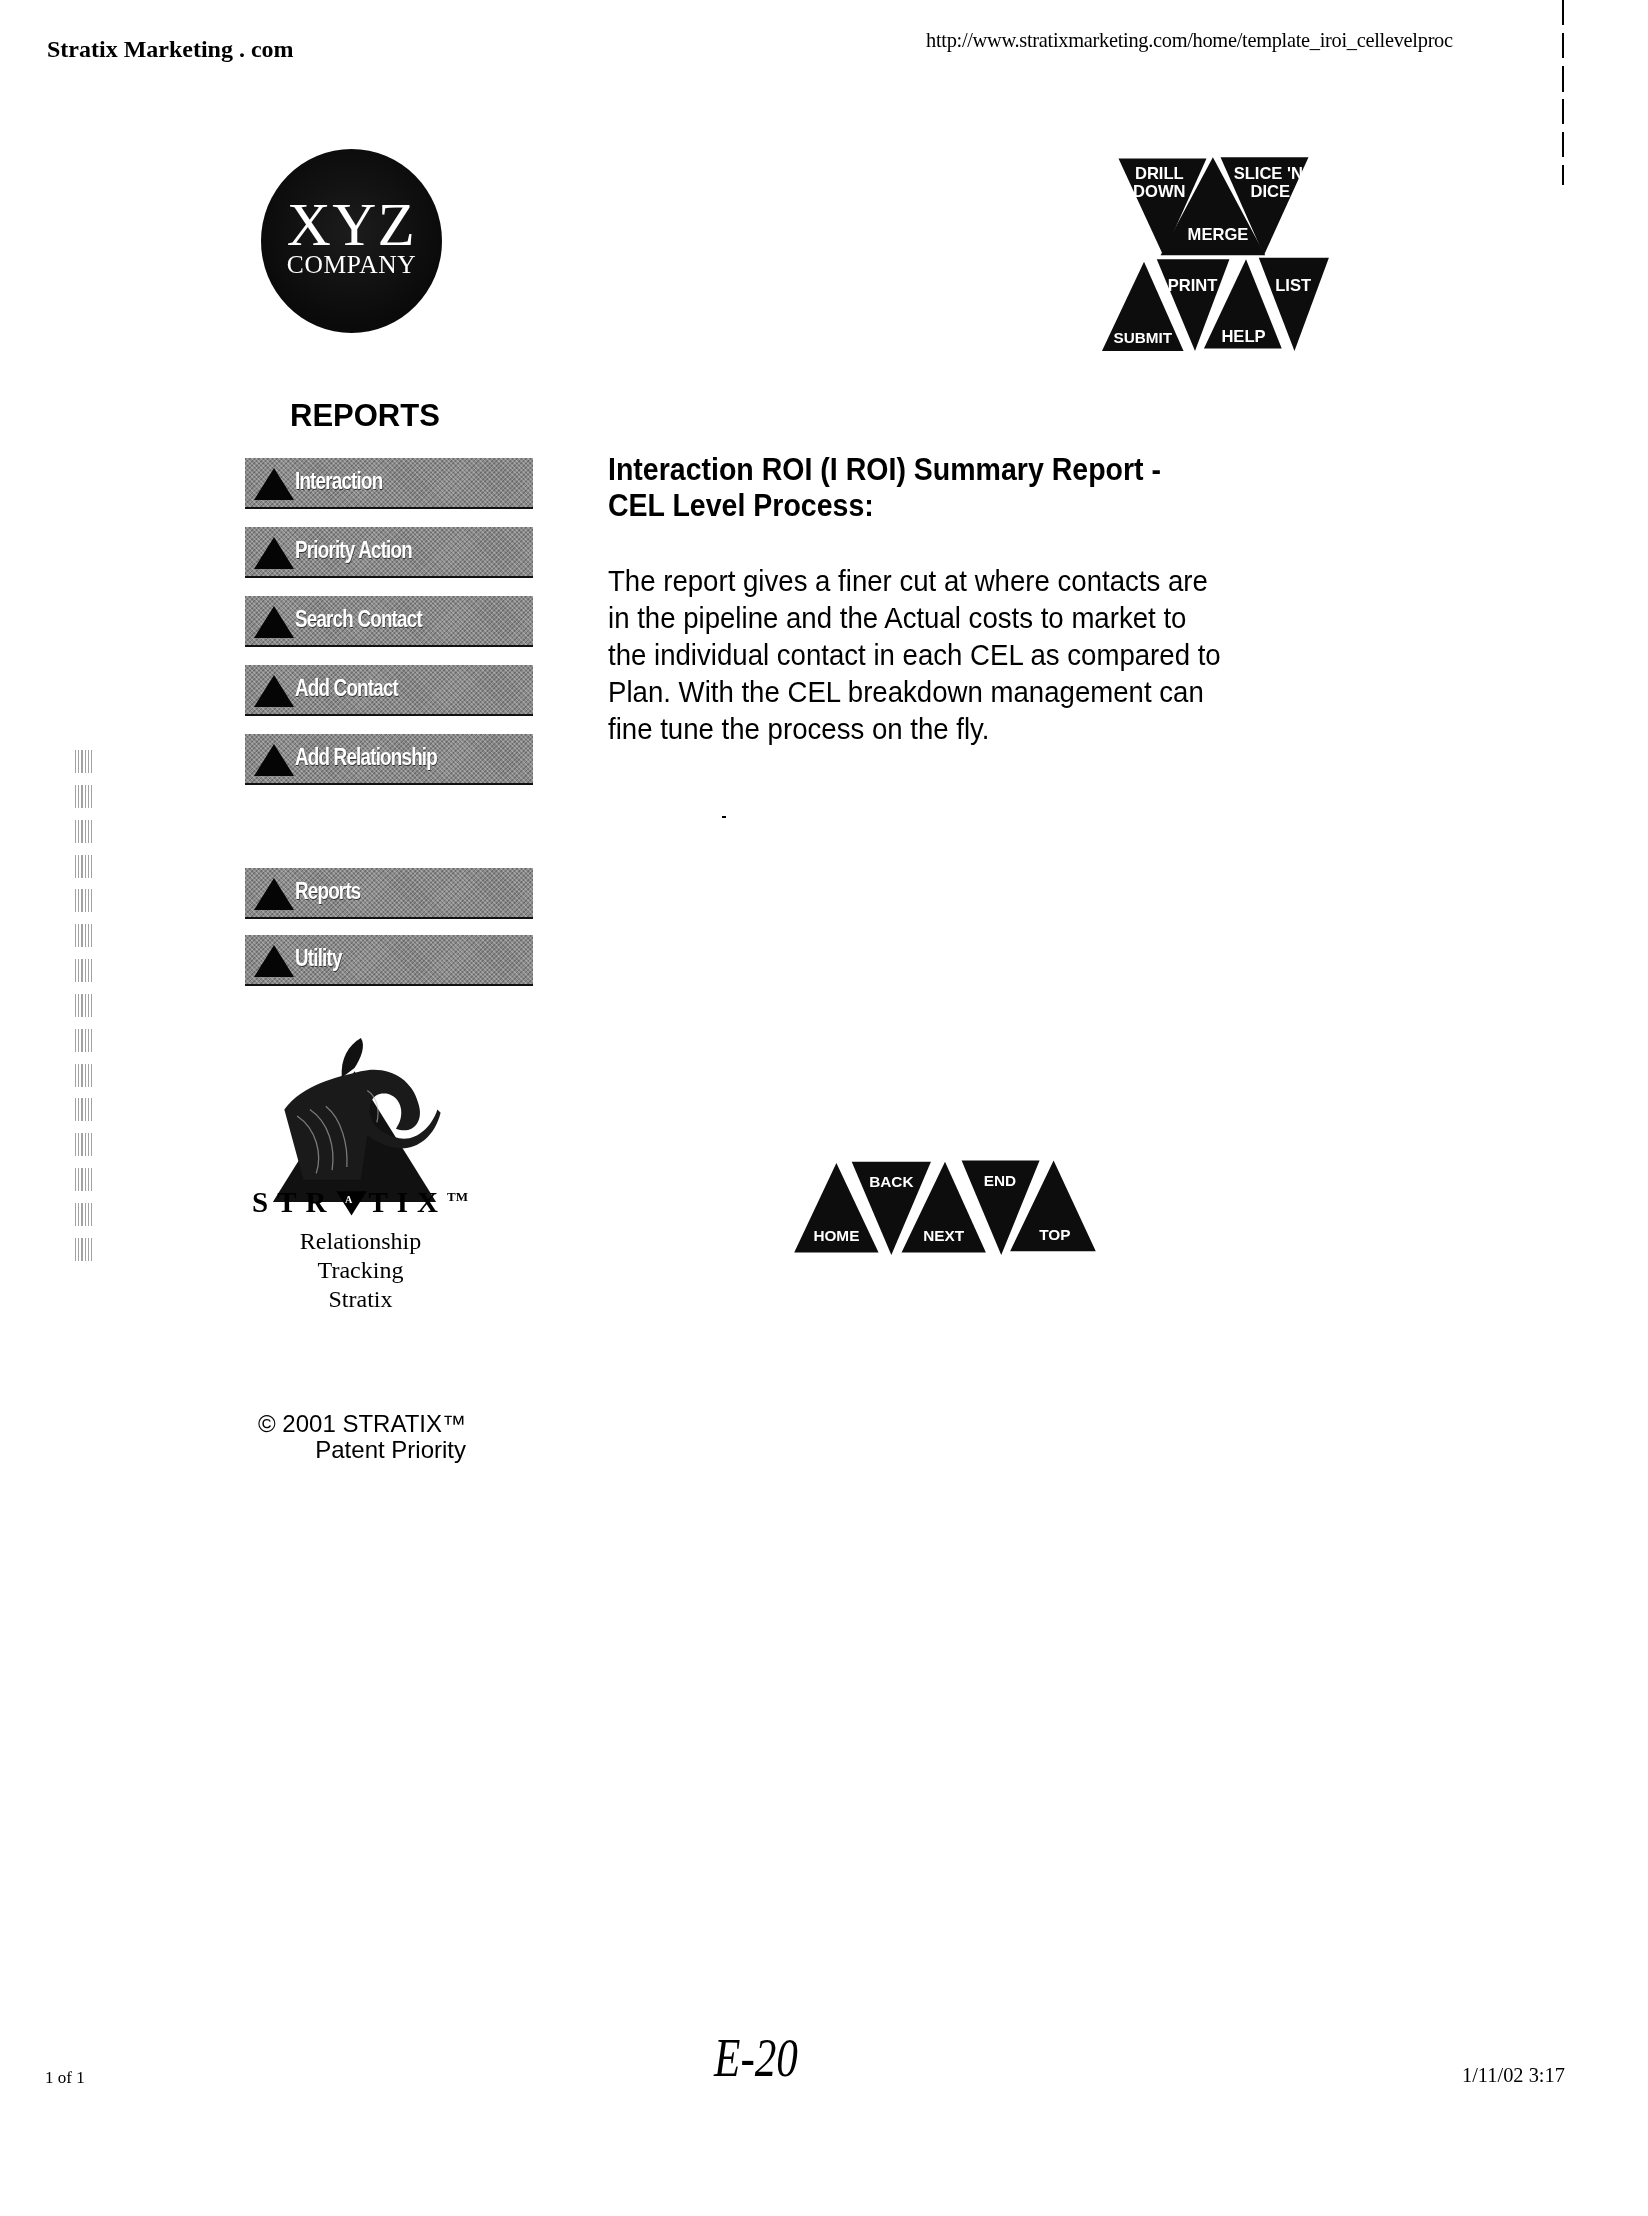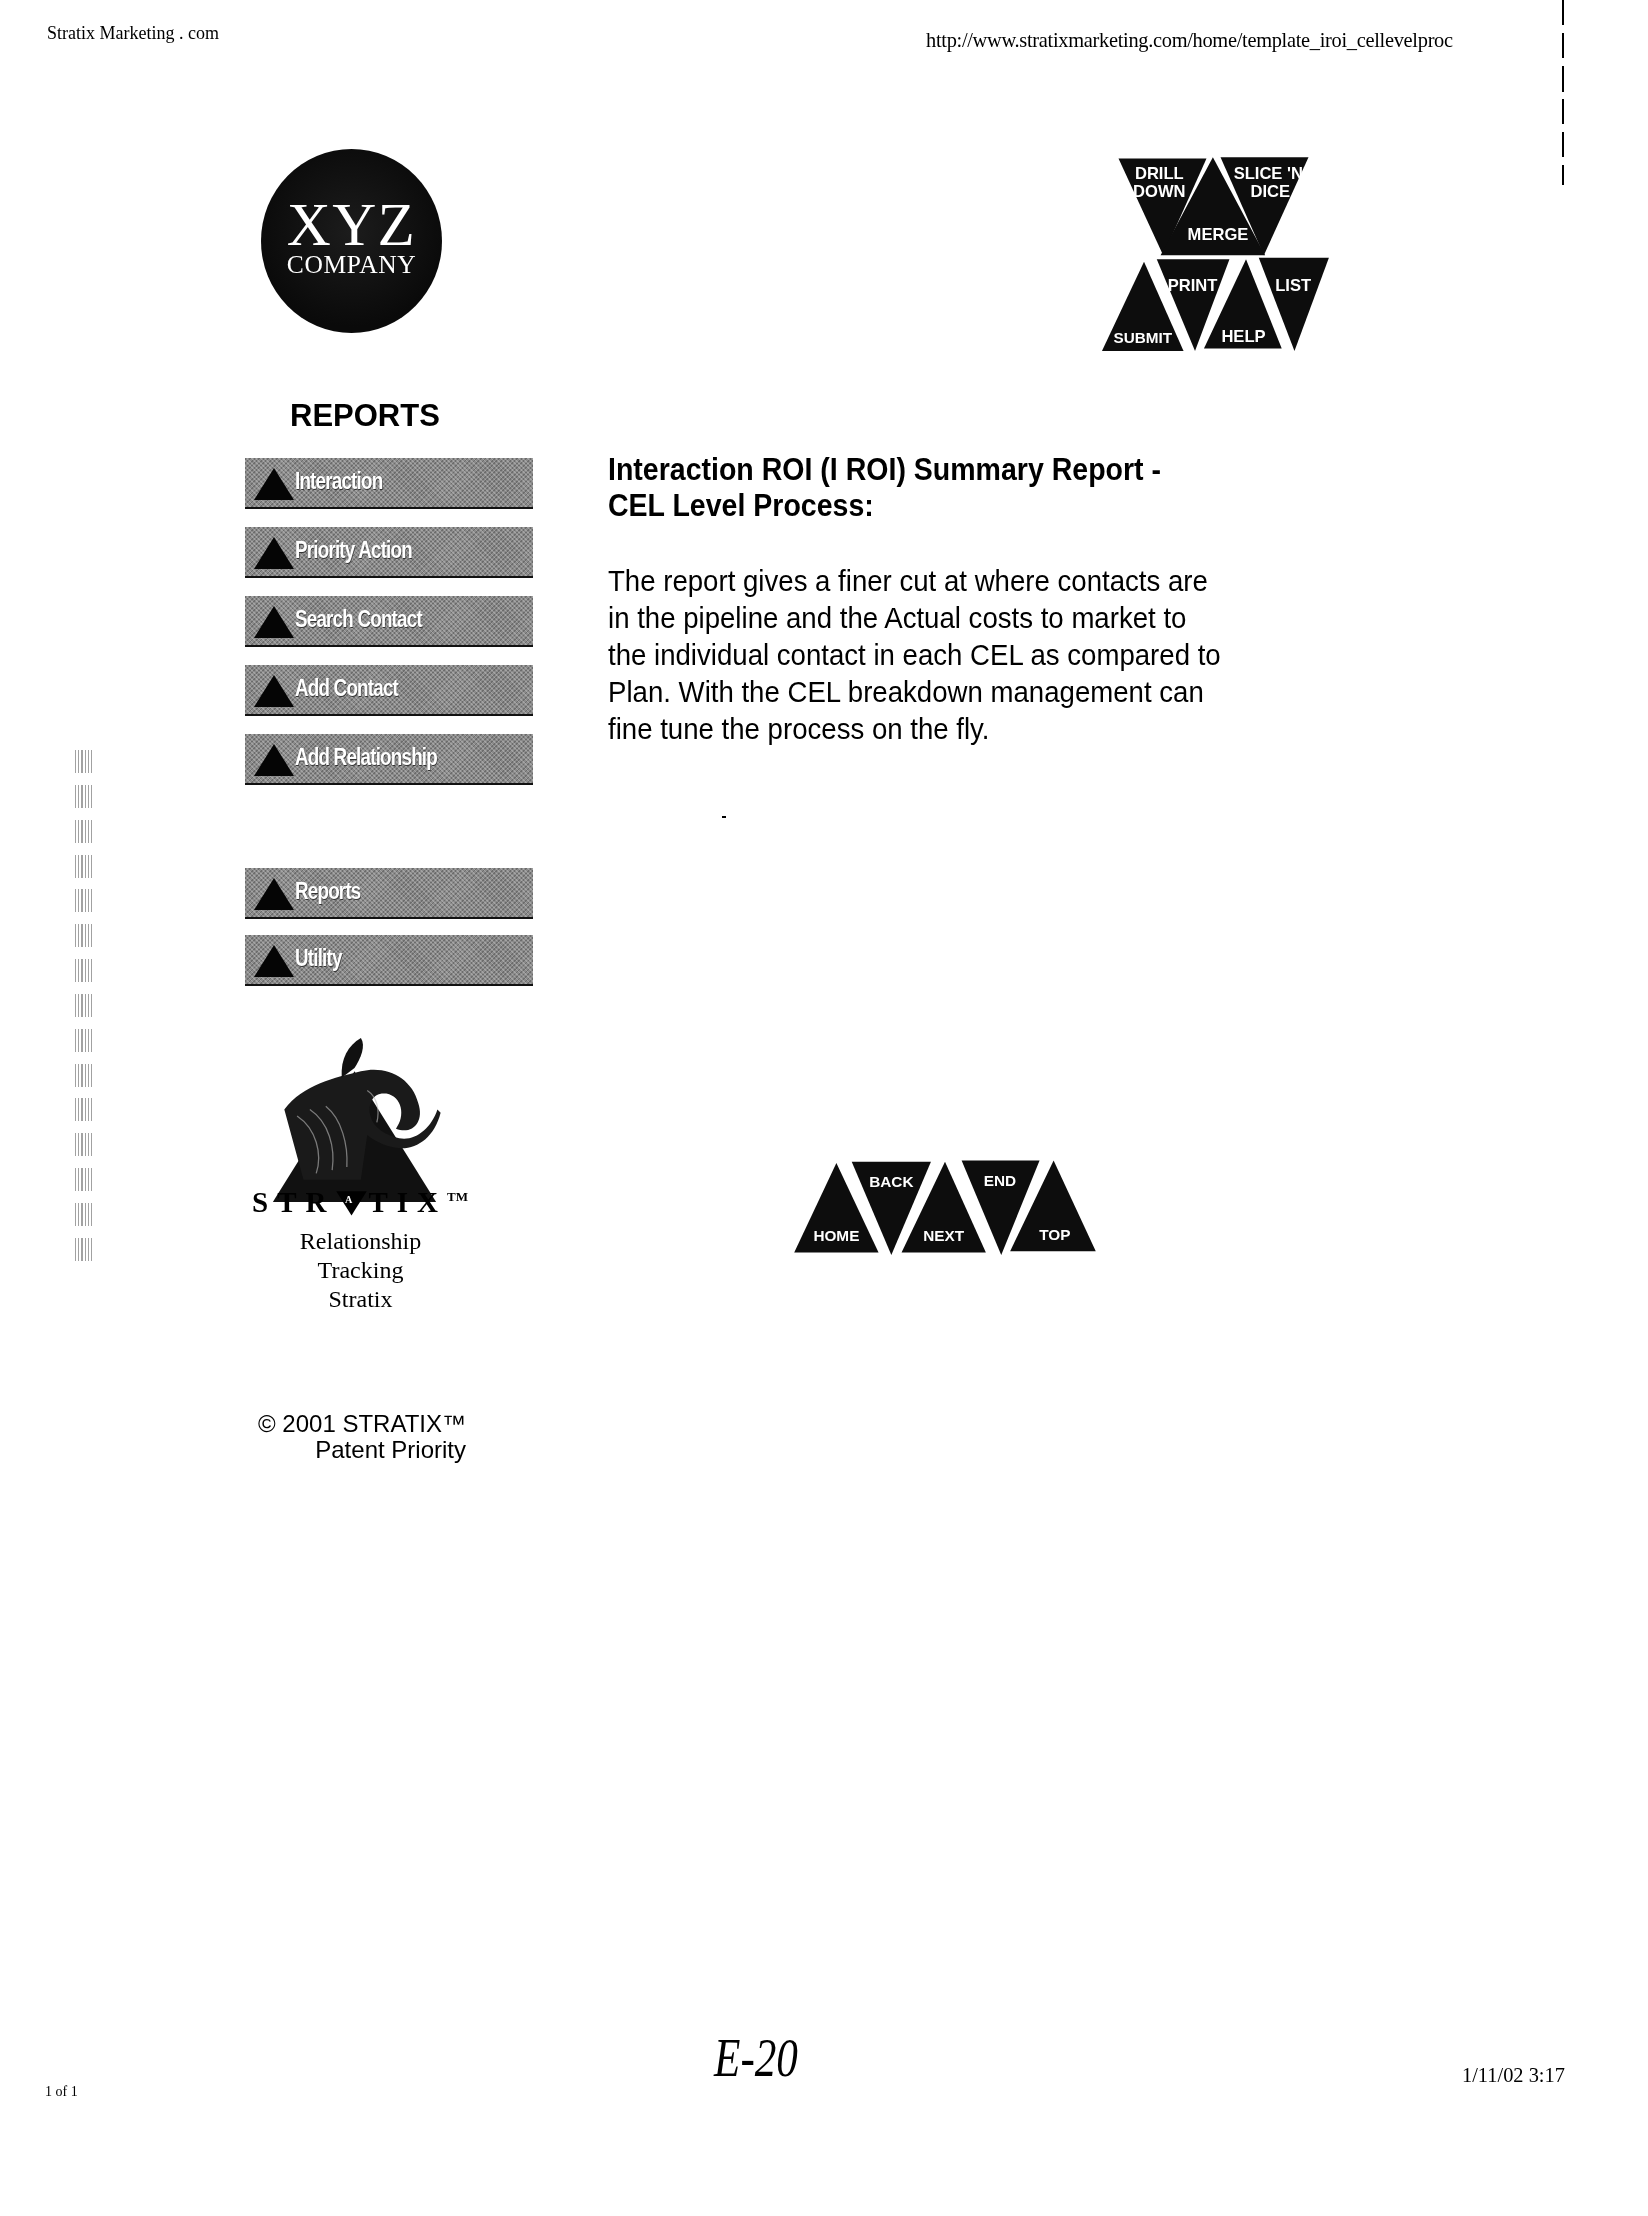--- a/index.html
+++ b/index.html
@@ -2,25 +2,25 @@
 <html style="font-size:10.2px"><head>
 <meta charset="utf-8">
 <style>
   html, body { margin: 0; padding: 0; background: #ffffff; }
   body { width: 1649px; height: 2216px; position: relative; overflow: hidden; color: #000; }
   .abs { position: absolute; }
   .serif { font-family: "Liberation Serif", "DejaVu Serif", serif; }
   .sans { font-family: "Liberation Sans", "DejaVu Sans", sans-serif; }
 
   
-  #hdr-left { left: 47px; top: 23px; font-size: 18px; }
+  #hdr-left { left: 47px; top: 36px; font-size: 24px; font-weight: bold; }
   #hdr-right { left: 926px; top: 29px; font-size: 20.4px; letter-spacing: -0.3px; }
   #edge-line { left: 1562px; top: 0px; width: 1.9px; height: 185px;
     background: repeating-linear-gradient(to bottom, #000 0 25.5px, transparent 25.5px 33px); }
-  #ftr-left { left: 45px; top: 2068px; font-size: 14px; margin-top: 16px; }
+  #ftr-left { left: 45px; top: 2068px; font-size: 17px; }
   #ftr-mid { left: 714px; top: 2027px; font-size: 54px; font-style: italic; transform: scaleX(0.8); transform-origin: left; }
   #ftr-right { left: 1462px; top: 2064px; font-size: 20.4px; }
 
   
   #scan-stamp { left: 75px; top: 750px; width: 16.6px; height: 511px;
     display: flex; flex-direction: column; justify-content: space-between; }
   #scan-stamp span { display: block; width: 16.6px; height: 23px;
     background: repeating-linear-gradient(90deg, #555 0 1.3px, transparent 1.3px 3.2px);
     opacity: 0.55; }
 

